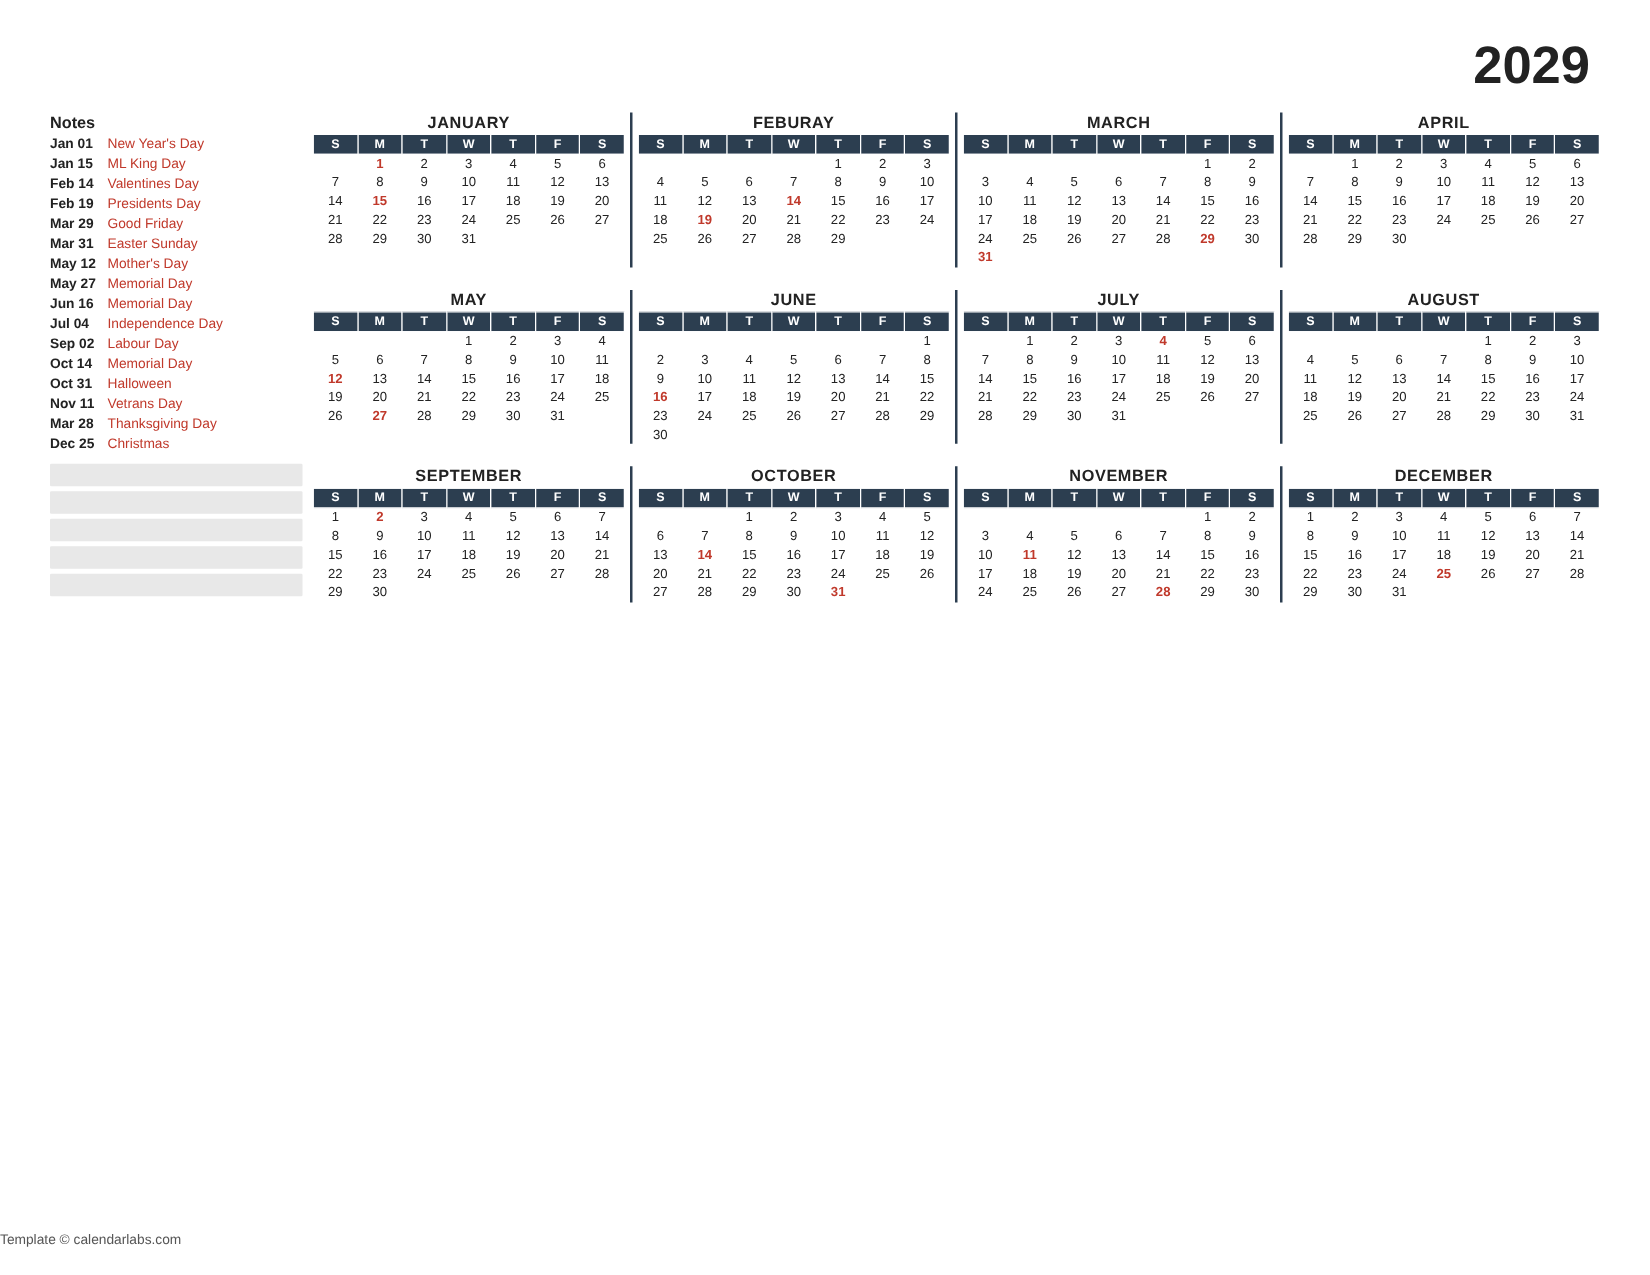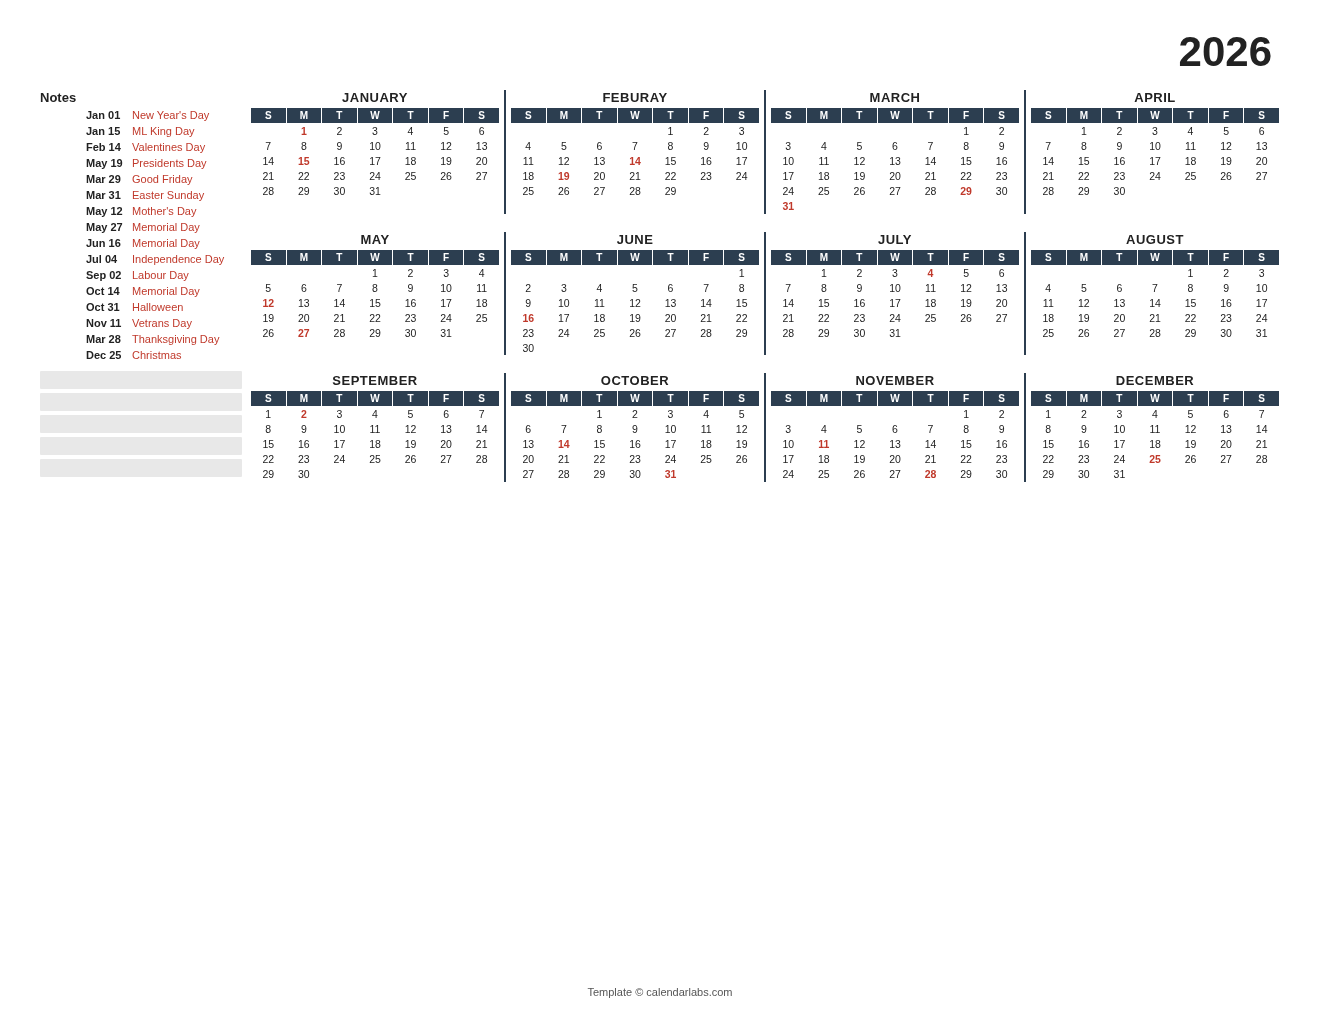--- a/index.html
+++ b/index.html
@@ -44,21 +44,20 @@
       font-weight: bold;
       color: #222;
       margin-bottom: 2px;
     }
     .holiday-row {
       display: flex;
       flex-direction: row;
       align-items: center;
       padding: 2px 0;
       font-size: 11px;
-      margin-left: 46px;
     }
     .holiday-date {
       color: #222;
       font-weight: bold;
       width: 46px;
       flex-shrink: 0;
     }
     .holiday-name {
       color: #c0392b;
     }
@@ -125,50 +124,49 @@
     .divider-v {
       width: 2px;
       background: #2c3e50;
       flex-shrink: 0;
     }
     .footer {
       position: absolute;
       bottom: 22px;
       left: 0;
       right: 0;
-      text-align: center;
       font-size: 11px;
       color: #555;
     }
   </style>
 </head>
 <body>
 
 <div class="page">
-  <div class="year-title">2026</div>
+  <div class="year-title">2029</div>
 
   <div class="main-layout">
 
     <div class="notes-panel">
       <div class="notes-header">Notes</div>
       <div class="holiday-list" id="holiday-list">
           <div class="holiday-row">
             <span class="holiday-date">Jan 01</span>
             <span class="holiday-name">New Year's Day</span>
           </div>
           <div class="holiday-row">
             <span class="holiday-date">Jan 15</span>
             <span class="holiday-name">ML King Day</span>
           </div>
           <div class="holiday-row">
             <span class="holiday-date">Feb 14</span>
             <span class="holiday-name">Valentines Day</span>
           </div>
           <div class="holiday-row">
-            <span class="holiday-date">May 19</span>
+            <span class="holiday-date">Feb 19</span>
             <span class="holiday-name">Presidents Day</span>
           </div>
           <div class="holiday-row">
             <span class="holiday-date">Mar 29</span>
             <span class="holiday-name">Good Friday</span>
           </div>
           <div class="holiday-row">
             <span class="holiday-date">Mar 31</span>
             <span class="holiday-name">Easter Sunday</span>
           </div>

